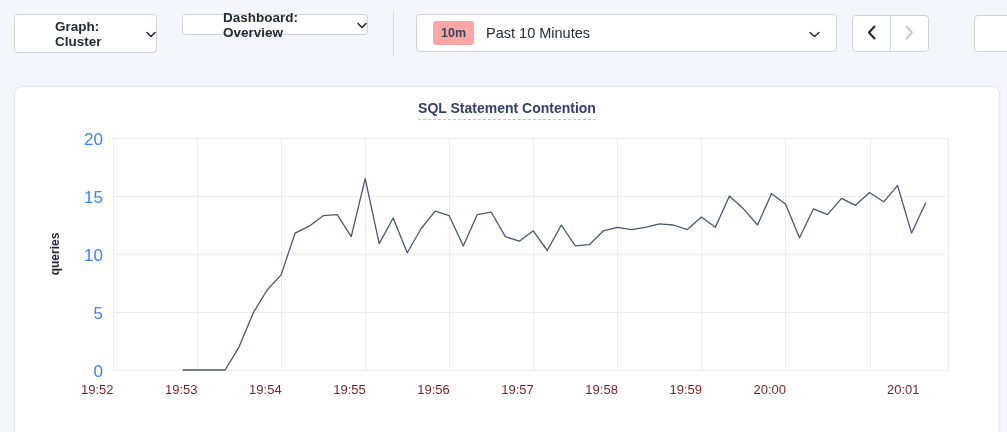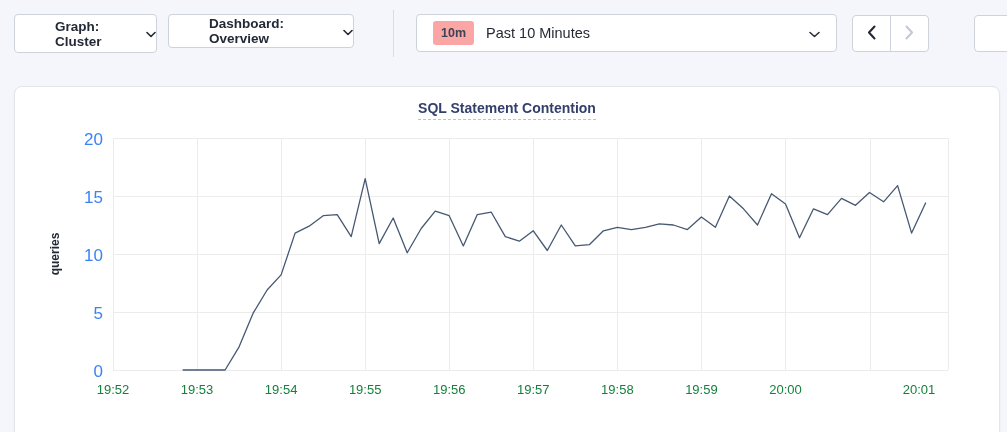--- a/index.html
+++ b/index.html
@@ -18,21 +18,21 @@
     border-radius: 4px;
     display: flex;
     align-items: center;
     justify-content: center;
     color: #242a35;
     cursor: pointer;
     padding-left: 40px;
   }
   .dd { gap: 10px; font-size: 13.5px; font-weight: 700; }
   #graph-dd     { left: 14px;  top: 14px; width: 143px; height: 39px; }
-  #dash-dd      { left: 168px; top: 14px; width: 186px; height: 34px; gap: 48px; }
+  #dash-dd      { left: 182px; top: 14px; width: 186px; height: 21px; gap: 48px; }
   .toolbar-divider {
     position: absolute; left: 393px; top: 10px;
     width: 1px; height: 47px; background: #d9dce3;
   }
   #time-picker {
     left: 416px; top: 14px; width: 421px; height: 38px;
     justify-content: flex-start; padding: 0 16px;
   }
   .time-badge {
     background: #fca5a5; color: #394455;
@@ -62,22 +62,22 @@
     border-bottom: 1px dashed #b9c3d7; padding-bottom: 3px;
     cursor: pointer;
   }
   #plot { position: absolute; left: 0; top: 0; width: 984px; height: 358px; }
   #plot svg { position: absolute; left: 0; top: 0; }
   .y-tick {
     position: absolute; left: 34px; width: 54px; text-align: right;
     font-size: 17px; color: #3b82f6;
   }
   .x-tick {
-    position: absolute; width: 64px; text-align: center;
-    font-size: 13px; color: #15803d;
+    position: absolute; width: 64px; 
+    font-size: 13px; color: #7f1d1d;
   }
   .y-axis-title {
     position: absolute; left: 40px; top: 167px;
     transform: translate(-50%, -50%) rotate(-90deg);
     font-size: 12px; font-weight: 700; color: #242a35;
     white-space: nowrap;
   }
 </style>
 </head>
 <body>

